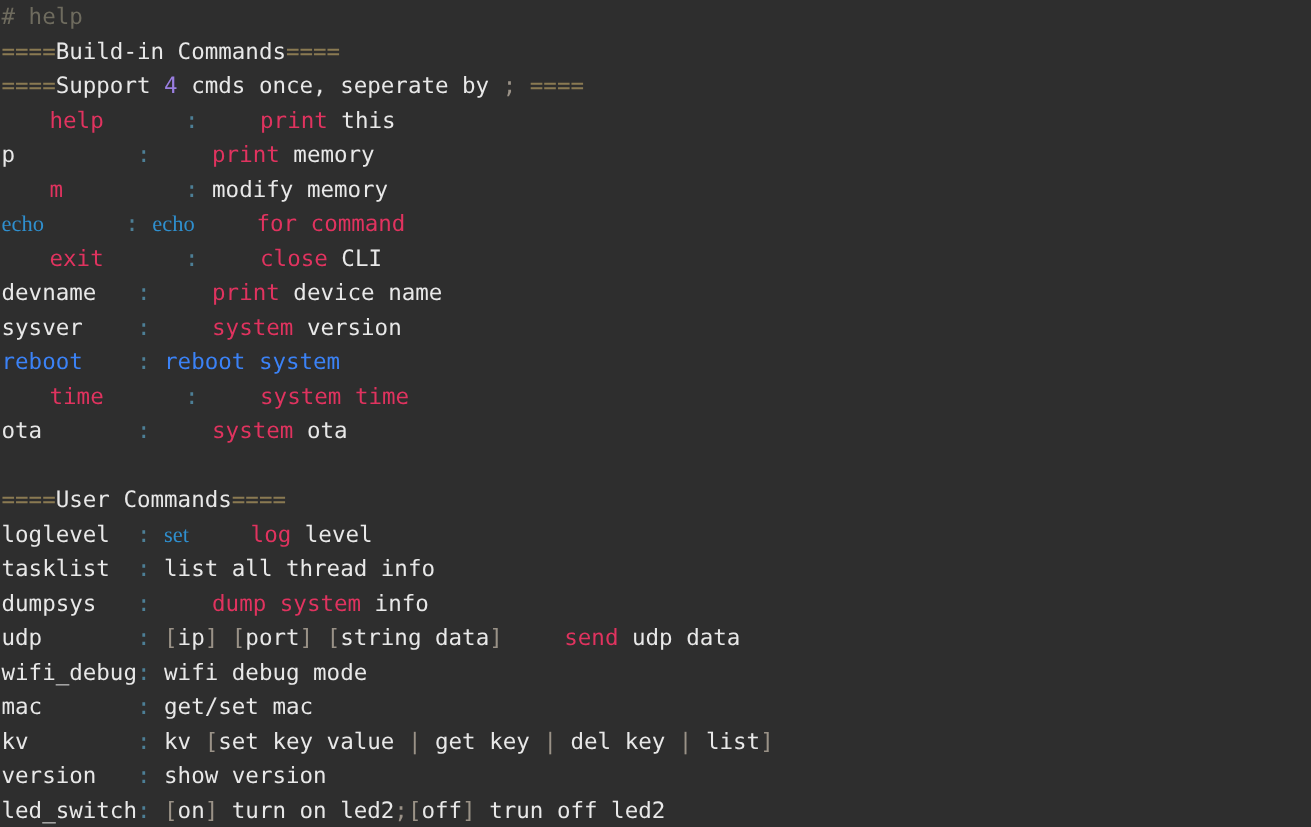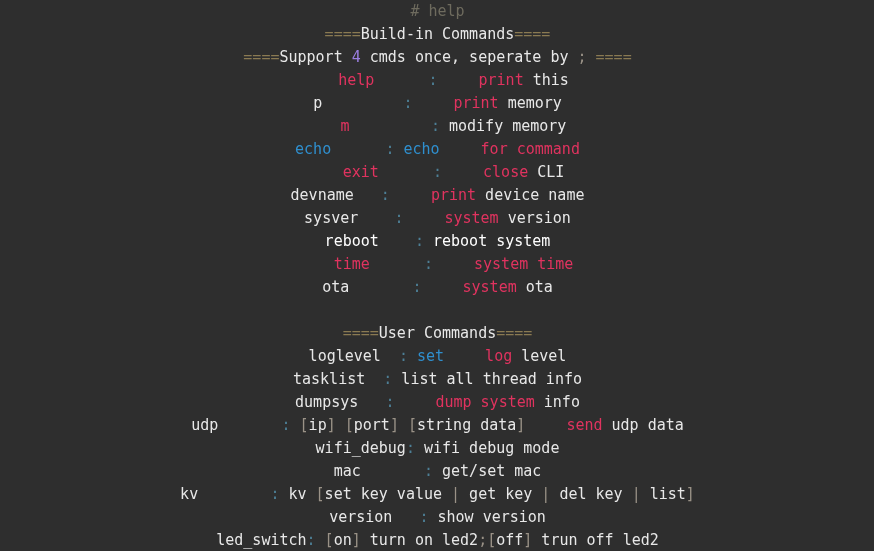--- a/index.html
+++ b/index.html
@@ -21,30 +21,29 @@
     box-sizing: border-box;
     font-size: 15px;
     line-height: 23px;
     white-space: pre;
     letter-spacing: 0px;
   }
   .line {
     height: 23px;
     white-space: pre;
     padding-left: 1px;
-    text-align: center;
   }
   span.tok { white-space: pre; }
   
   .c-comment { color: #6e6b5e; }
   .c-sep     { color: #8a7a52; }
   .c-white   { color: #e8e8e8; }
   .c-crimson { color: #e0335f; padding-left: 32px; }
-  .c-salmon  { color: #ffffff; }
-  .c-blue    { color: #2f8fce; }
+  .c-salmon  { color: #3b82f6; }
+  .c-blue    { color: #2f8fce; font-family: Liberation Serif, serif; }
   .c-purple  { color: #9a7ee0; }
   .c-colon   { color: #4d7f96; }
   .c-dim     { color: #9a9287; }
 </style>
 </head>
 <body>
 
 <div id="terminal"><div class="line"><span class="tok c-comment"># help</span></div><div class="line"><span class="tok c-sep">====</span><span class="tok c-white">Build-in Commands</span><span class="tok c-sep">====</span></div><div class="line"><span class="tok c-sep">====</span><span class="tok c-white">Support </span><span class="tok c-purple">4</span><span class="tok c-white"> cmds once, seperate by </span><span class="tok c-dim">;</span><span class="tok c-white"> </span><span class="tok c-sep">====</span></div><div class="line"><span class="tok c-crimson">help</span><span class="tok c-white">      </span><span class="tok c-colon">:</span><span class="tok c-white"> </span><span class="tok c-crimson">print</span><span class="tok c-white"> this</span></div><div class="line"><span class="tok c-white">p</span><span class="tok c-white">         </span><span class="tok c-colon">:</span><span class="tok c-white"> </span><span class="tok c-crimson">print</span><span class="tok c-white"> memory</span></div><div class="line"><span class="tok c-crimson">m</span><span class="tok c-white">         </span><span class="tok c-colon">:</span><span class="tok c-white"> modify memory</span></div><div class="line"><span class="tok c-blue">echo</span><span class="tok c-white">      </span><span class="tok c-colon">:</span><span class="tok c-white"> </span><span class="tok c-blue">echo</span><span class="tok c-white"> </span><span class="tok c-crimson">for command</span></div><div class="line"><span class="tok c-crimson">exit</span><span class="tok c-white">      </span><span class="tok c-colon">:</span><span class="tok c-white"> </span><span class="tok c-crimson">close</span><span class="tok c-white"> CLI</span></div><div class="line"><span class="tok c-white">devname</span><span class="tok c-white">   </span><span class="tok c-colon">:</span><span class="tok c-white"> </span><span class="tok c-crimson">print</span><span class="tok c-white"> device name</span></div><div class="line"><span class="tok c-white">sysver</span><span class="tok c-white">    </span><span class="tok c-colon">:</span><span class="tok c-white"> </span><span class="tok c-crimson">system</span><span class="tok c-white"> version</span></div><div class="line"><span class="tok c-salmon">reboot</span><span class="tok c-white">    </span><span class="tok c-colon">:</span><span class="tok c-white"> </span><span class="tok c-salmon">reboot system</span></div><div class="line"><span class="tok c-crimson">time</span><span class="tok c-white">      </span><span class="tok c-colon">:</span><span class="tok c-white"> </span><span class="tok c-crimson">system time</span></div><div class="line"><span class="tok c-white">ota</span><span class="tok c-white">       </span><span class="tok c-colon">:</span><span class="tok c-white"> </span><span class="tok c-crimson">system</span><span class="tok c-white"> ota</span></div><div class="line"><span class="tok c-white"> </span></div><div class="line"><span class="tok c-sep">====</span><span class="tok c-white">User Commands</span><span class="tok c-sep">====</span></div><div class="line"><span class="tok c-white">loglevel</span><span class="tok c-white">  </span><span class="tok c-colon">:</span><span class="tok c-white"> </span><span class="tok c-blue">set</span><span class="tok c-white"> </span><span class="tok c-crimson">log</span><span class="tok c-white"> level</span></div><div class="line"><span class="tok c-white">tasklist</span><span class="tok c-white">  </span><span class="tok c-colon">:</span><span class="tok c-white"> list all thread info</span></div><div class="line"><span class="tok c-white">dumpsys</span><span class="tok c-white">   </span><span class="tok c-colon">:</span><span class="tok c-white"> </span><span class="tok c-crimson">dump system</span><span class="tok c-white"> info</span></div><div class="line"><span class="tok c-white">udp</span><span class="tok c-white">       </span><span class="tok c-colon">:</span><span class="tok c-white"> </span><span class="tok c-dim">[</span><span class="tok c-white">ip</span><span class="tok c-dim">]</span><span class="tok c-white"> </span><span class="tok c-dim">[</span><span class="tok c-white">port</span><span class="tok c-dim">]</span><span class="tok c-white"> </span><span class="tok c-dim">[</span><span class="tok c-white">string data</span><span class="tok c-dim">]</span><span class="tok c-white"> </span><span class="tok c-crimson">send</span><span class="tok c-white"> udp data</span></div><div class="line"><span class="tok c-white">wifi_debug</span><span class="tok c-colon">:</span><span class="tok c-white"> wifi debug mode</span></div><div class="line"><span class="tok c-white">mac</span><span class="tok c-white">       </span><span class="tok c-colon">:</span><span class="tok c-white"> get/set mac</span></div><div class="line"><span class="tok c-white">kv</span><span class="tok c-white">        </span><span class="tok c-colon">:</span><span class="tok c-white"> kv </span><span class="tok c-dim">[</span><span class="tok c-white">set key value </span><span class="tok c-dim">|</span><span class="tok c-white"> get key </span><span class="tok c-dim">|</span><span class="tok c-white"> del key </span><span class="tok c-dim">|</span><span class="tok c-white"> list</span><span class="tok c-dim">]</span></div><div class="line"><span class="tok c-white">version</span><span class="tok c-white">   </span><span class="tok c-colon">:</span><span class="tok c-white"> show version</span></div><div class="line"><span class="tok c-white">led_switch</span><span class="tok c-colon">:</span><span class="tok c-white"> </span><span class="tok c-dim">[</span><span class="tok c-white">on</span><span class="tok c-dim">]</span><span class="tok c-white"> turn on led2</span><span class="tok c-dim">;</span><span class="tok c-dim">[</span><span class="tok c-white">off</span><span class="tok c-dim">]</span><span class="tok c-white"> trun off led2</span></div></div>
 
 </body></html>

